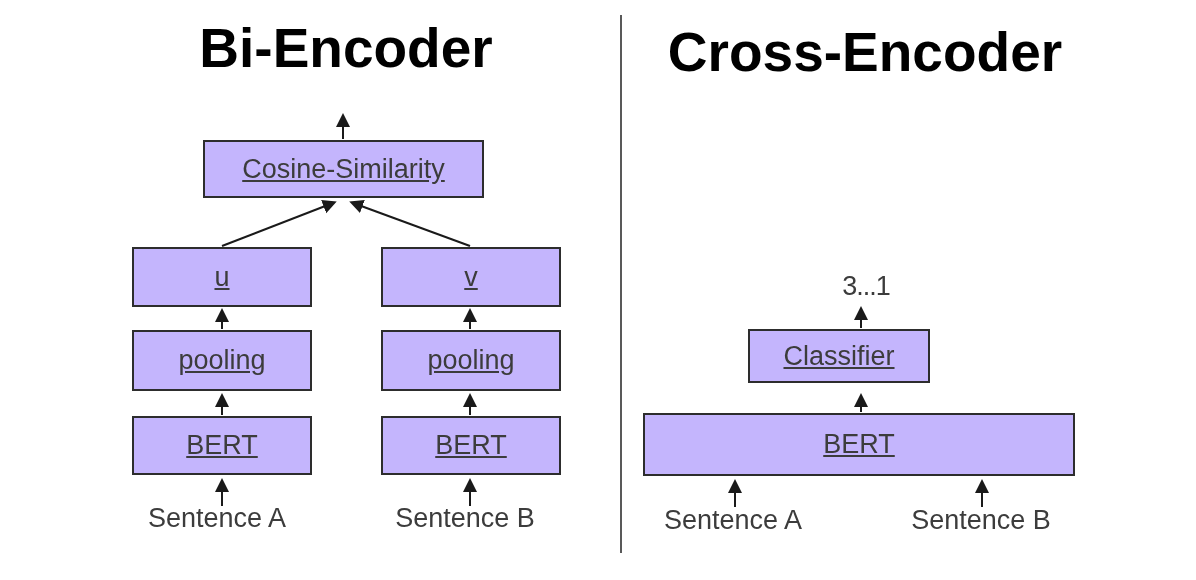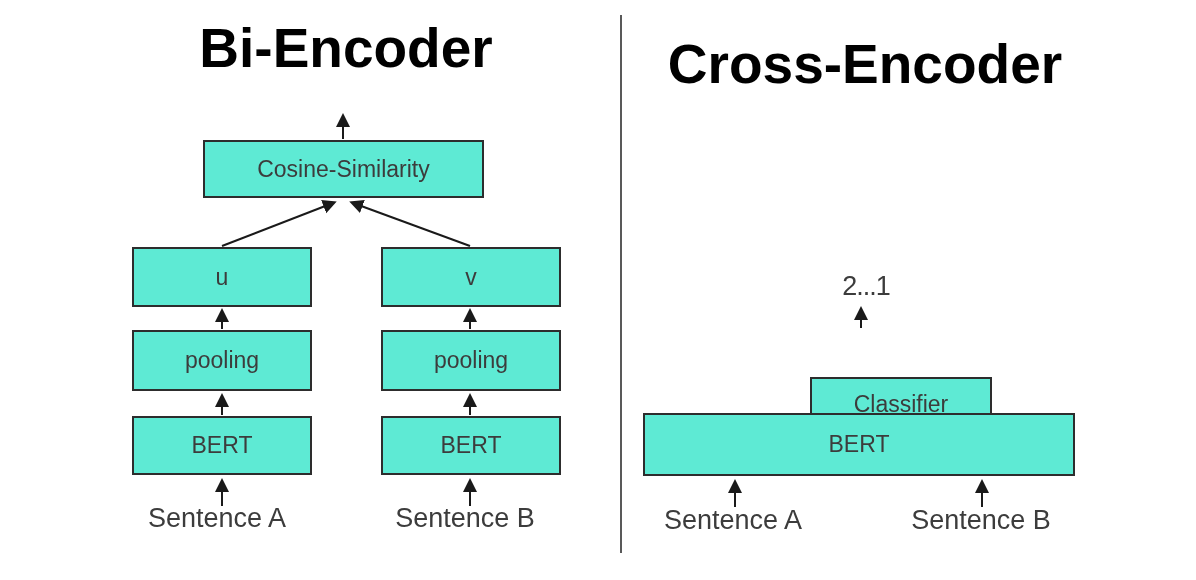--- a/index.html
+++ b/index.html
@@ -18,21 +18,21 @@
   .title {
     position: absolute;
     font-size: 55px;
     font-weight: bold;
     line-height: 42px;
     color: var(--title-text, #000000);
     text-align: center;
     white-space: nowrap;
   }
   .title-left  { left: 103px; top: 27px; width: 486px; }
-  .title-right { left: 627px; top: 43px; width: 476px; }
+  .title-right { left: 627px; top: 31px; width: 476px; }
 
   .divider {
     position: absolute;
     left: 620px; top: 15px;
     width: 2px; height: 538px;
     background: var(--divider, #595959);
   }
 
   .connectors {
     position: absolute;
@@ -43,36 +43,37 @@
     stroke-width: 2;
   }
   .connectors marker path {
     fill: var(--arrow, #1a1a1a);
   }
 
   .box {
     position: absolute;
     box-sizing: border-box;
     border: 2px solid var(--box-border, #2d2d2d);
-    background: #5eead4;
+    background: #c4b5fd;
     display: flex;
     align-items: center;
     justify-content: center;
-    font-size: 23px;
+    font-size: 27px;
     color: var(--label-text, #3c3c3c);
     white-space: nowrap;
+    text-decoration: underline;
   }
   .box-cosine     { left: 203px; top: 140px; width: 281px; height: 58px; }
   .box-u          { left: 132px; top: 247px; width: 180px; height: 60px; }
   .box-v          { left: 381px; top: 247px; width: 180px; height: 60px; }
   .box-pooling-a  { left: 132px; top: 330px; width: 180px; height: 61px; }
   .box-pooling-b  { left: 381px; top: 330px; width: 180px; height: 61px; }
   .box-bert-a     { left: 132px; top: 416px; width: 180px; height: 59px; }
   .box-bert-b     { left: 381px; top: 416px; width: 180px; height: 59px; }
-  .box-classifier { left: 810px; top: 329px; width: 182px; height: 54px; margin-top: 48px; }
+  .box-classifier { left: 748px; top: 329px; width: 182px; height: 54px; }
   .box-bert-wide  { left: 643px; top: 413px; width: 432px; height: 63px; }
 
   .io-label {
     position: absolute;
     font-size: 27px;
     line-height: 30px;
     color: var(--label-text, #3c3c3c);
     text-align: center;
     white-space: nowrap;
   }
@@ -118,19 +119,19 @@
   <div class="box box-cosine">Cosine-Similarity</div>
   <div class="box box-u">u</div>
   <div class="box box-v">v</div>
   <div class="box box-pooling-a">pooling</div>
   <div class="box box-pooling-b">pooling</div>
   <div class="box box-bert-a">BERT</div>
   <div class="box box-bert-b">BERT</div>
   <div class="io-label sent-a-left">Sentence A</div>
   <div class="io-label sent-b-left">Sentence B</div>
 
-  <div class="io-label out-label">2...1</div>
+  <div class="io-label out-label">3...1</div>
   <div class="box box-classifier">Classifier</div>
   <div class="box box-bert-wide">BERT</div>
   <div class="io-label sent-a-right">Sentence A</div>
   <div class="io-label sent-b-right">Sentence B</div>
 
 </div>
 
 </body></html>

